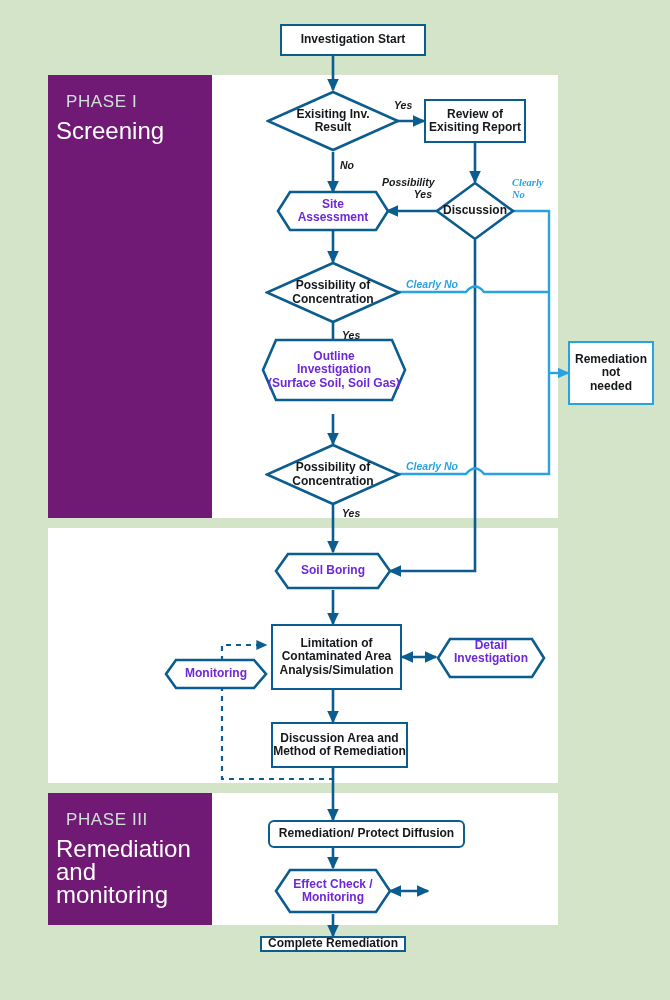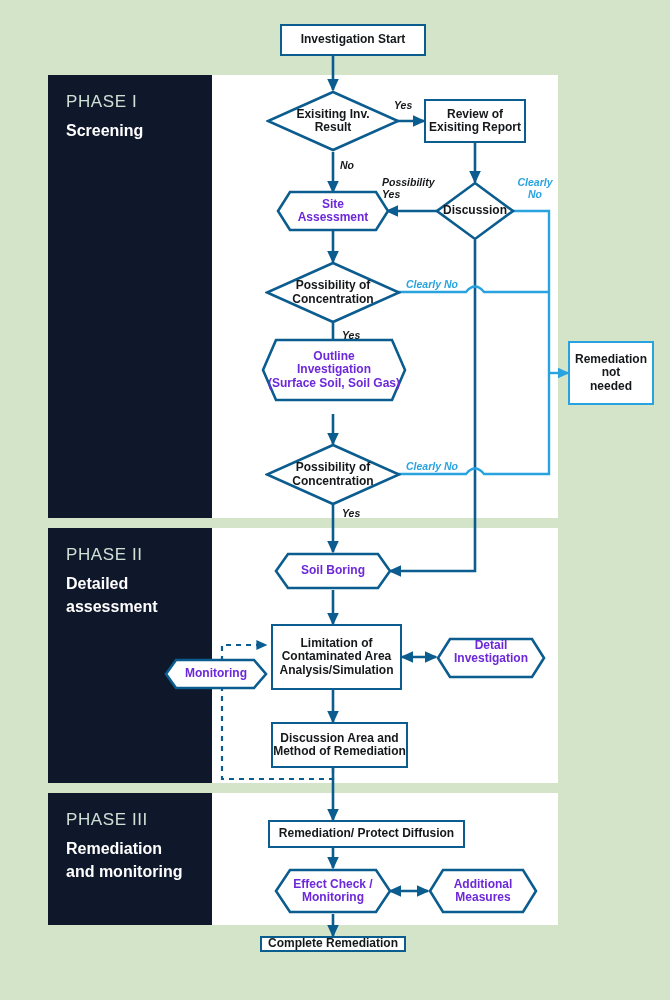--- a/index.html
+++ b/index.html
@@ -11,32 +11,32 @@
   }
   #root{position:relative;width:670px;height:1000px;}
 
   
   .panel{position:absolute;background:#ffffff;}
   #panel-1{left:48px;top:75px;width:510px;height:443px;}
   #panel-2{left:48px;top:528px;width:510px;height:255px;}
   #panel-3{left:48px;top:793px;width:510px;height:132px;}
 
   
-  .phase-band{position:absolute;background:#0f172a;color:#ffffff;}
+  .phase-band{position:absolute;background:#701a75;color:#ffffff;}
   #band-1{left:48px;top:75px;width:164px;height:443px;}
   #band-2{left:48px;top:528px;width:164px;height:255px;}
   #band-3{left:48px;top:793px;width:164px;height:132px;}
   .phase-kicker{
     position:absolute;left:18px;
     font-size:17px;letter-spacing:.6px;color:#cfe0d6;font-weight:400;
     white-space:nowrap;
   }
   .phase-title{
-    position:absolute;left:18px;
-    font-size:16px;font-weight:bold;color:#ffffff;line-height:23px;
+    position:absolute;left:8px;
+    font-size:24px;font-weight:normal;color:#ffffff;line-height:23px;
     white-space:pre-line;
   }
   #band-1 .phase-kicker{top:17px;}
   #band-1 .phase-title{top:44px;}
   #band-2 .phase-kicker{top:17px;}
   #band-2 .phase-title{top:44px;}
   #band-3 .phase-kicker{top:17px;}
   #band-3 .phase-title{top:44px;}
 
   
@@ -74,22 +74,22 @@
     text-align:center;font-size:12px;line-height:13.5px;font-weight:bold;color:#6d28d9;
     white-space:pre-line;
   }
 
   
   .elabel{
     position:absolute;font-size:10.5px;font-style:italic;font-weight:bold;
     color:#15181a;white-space:pre-line;line-height:11.5px;
   }
   .elabel.blue{color:#29a3e0;}
-  .elabel.right{}
-  .elabel.center{text-align:center;}
+  .elabel.right{text-align:right;}
+  .elabel.center{font-family:Liberation Serif, serif;}
 </style>
 </head>
 <body>
 
 <div id="root">
 
   <div class="panel" id="panel-1"></div>
   <div class="panel" id="panel-2"></div>
   <div class="panel" id="panel-3"></div>
 
@@ -153,25 +153,20 @@
       <path d="M 380 474 L 466 474 Q 475 463 484 474 L 549 474 L 549 292"></path>
 
       <path d="M 549 373 L 568 373" marker-end="url(#arrLight)"></path>
     </g>
   </svg>
 
   <div class="phase-band" id="band-1">
     <div class="phase-kicker">PHASE I</div>
     <div class="phase-title">Screening</div>
   </div>
-  <div class="phase-band" id="band-2">
-    <div class="phase-kicker">PHASE II</div>
-    <div class="phase-title">Detailed
-assessment</div>
-  </div>
   <div class="phase-band" id="band-3">
     <div class="phase-kicker">PHASE III</div>
     <div class="phase-title">Remediation
 and monitoring</div>
   </div>
 
   <div class="node rect" style="left:260px;top:24px;width:146px;height:32px;margin-left:20px;">Investigation Start</div>
 
   <div class="diamond-wrap" style="left:266px;top:90px;width:134px;height:62px;">
     <svg width="134" height="62" viewBox="0 0 134 62" xmlns="http://www.w3.org/2000/svg">
@@ -250,37 +245,30 @@
   <div class="hex-wrap" style="left:164px;top:658px;width:104px;height:32px;">
     <svg width="104" height="32" viewBox="0 0 104 32" xmlns="http://www.w3.org/2000/svg">
       <polygon points="12,2 90,2 102,16 90,30 12,30 2,16" fill="#ffffff" stroke="#0b5c8f" stroke-width="2.6"></polygon>
     </svg>
     <div class="hlabel">Monitoring</div>
   </div>
 
   <div class="node rect" style="left:271px;top:722px;width:137px;height:46px;">Discussion Area and
 Method of Remediation</div>
 
-  <div class="node rect thin" style="left:268px;top:820px;width:197px;height:28px;">Remediation/ Protect Diffusion</div>
+  <div class="node rect thin" style="left:268px;top:820px;width:197px;height:28px;border-radius:6px;">Remediation/ Protect Diffusion</div>
 
   <div class="hex-wrap" style="left:274px;top:868px;width:118px;height:46px;">
     <svg width="118" height="46" viewBox="0 0 118 46" xmlns="http://www.w3.org/2000/svg">
       <polygon points="16,2 102,2 116,23 102,44 16,44 2,23" fill="#ffffff" stroke="#0b5c8f" stroke-width="2.6"></polygon>
     </svg>
     <div class="hlabel">Effect Check /
 Monitoring</div>
   </div>
 
-  <div class="hex-wrap" style="left:428px;top:868px;width:110px;height:46px;">
-    <svg width="110" height="46" viewBox="0 0 110 46" xmlns="http://www.w3.org/2000/svg">
-      <polygon points="15,2 95,2 108,23 95,44 15,44 2,23" fill="#ffffff" stroke="#0b5c8f" stroke-width="2.6"></polygon>
-    </svg>
-    <div class="hlabel">Additional
-Measures</div>
-  </div>
 
   <div class="node rect" style="left:260px;top:936px;width:146px;height:16px;">Complete Remediation</div>
 
   <div class="elabel" style="left:394px;top:100px;">Yes</div>
   <div class="elabel" style="left:340px;top:160px;">No</div>
   <div class="elabel right" style="left:382px;top:177px;width:50px;">Possibility
 Yes</div>
   <div class="elabel blue center" style="left:512px;top:177px;width:46px;">Clearly
 No</div>
   <div class="elabel" style="left:342px;top:330px;">Yes</div>

